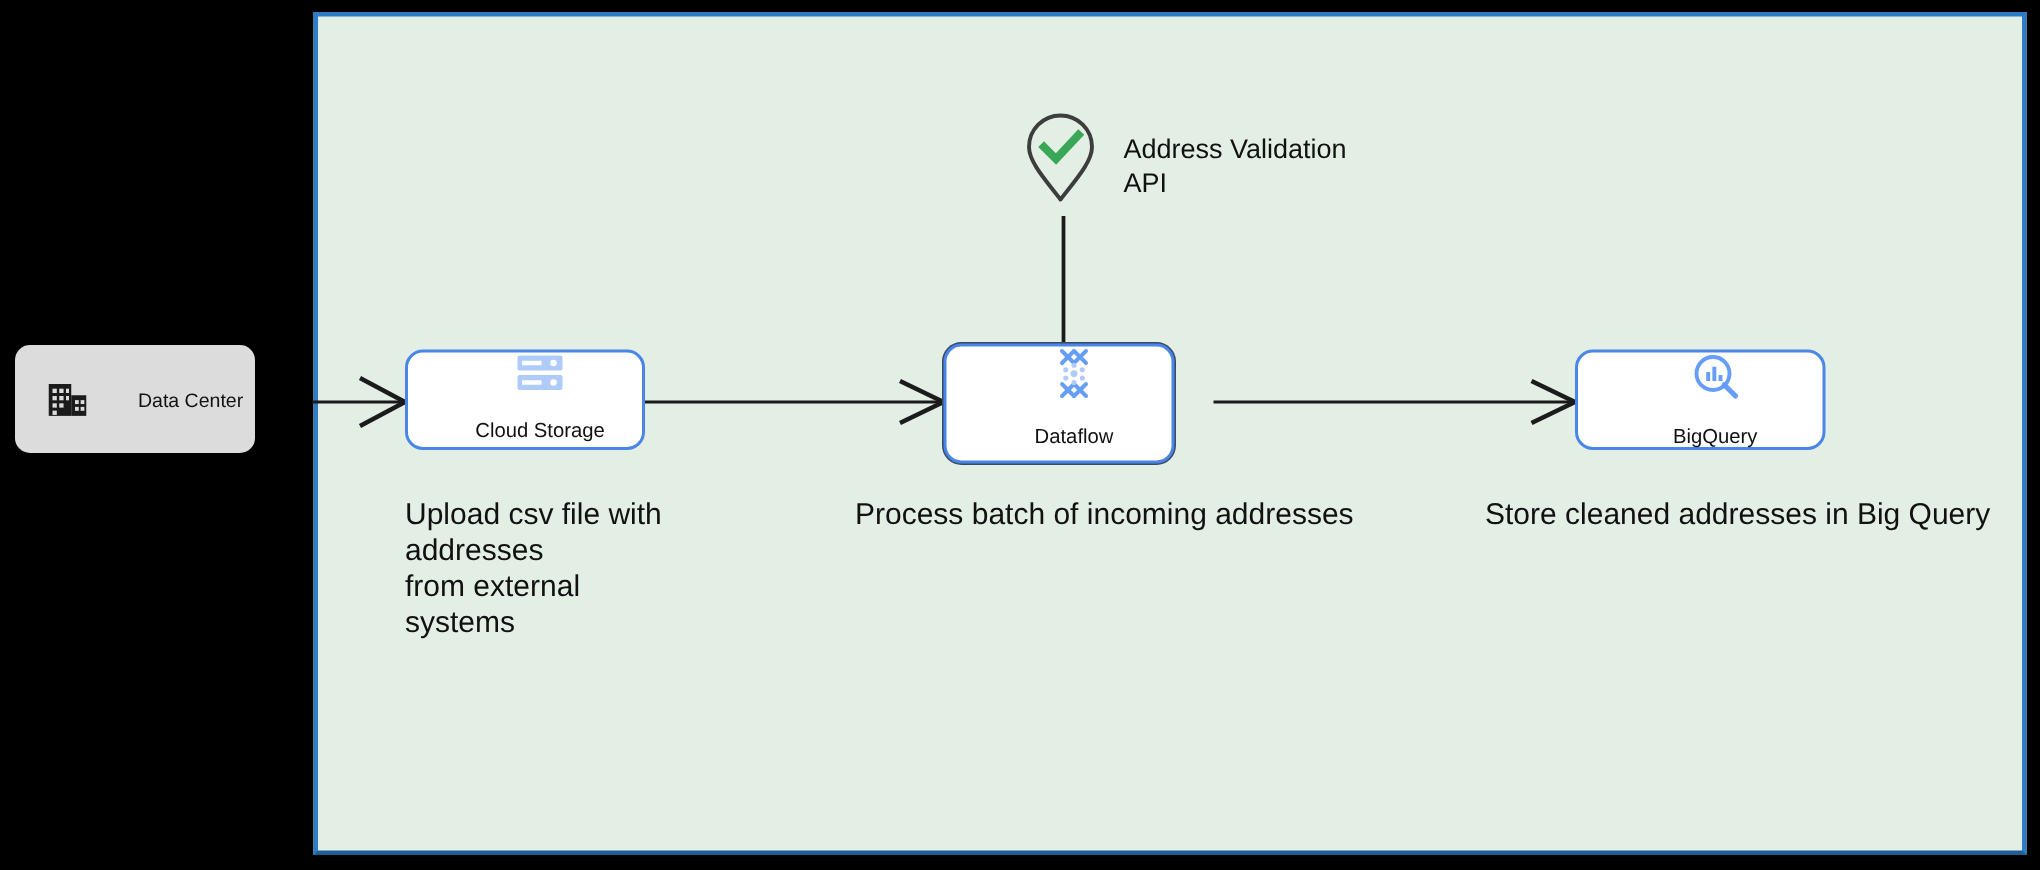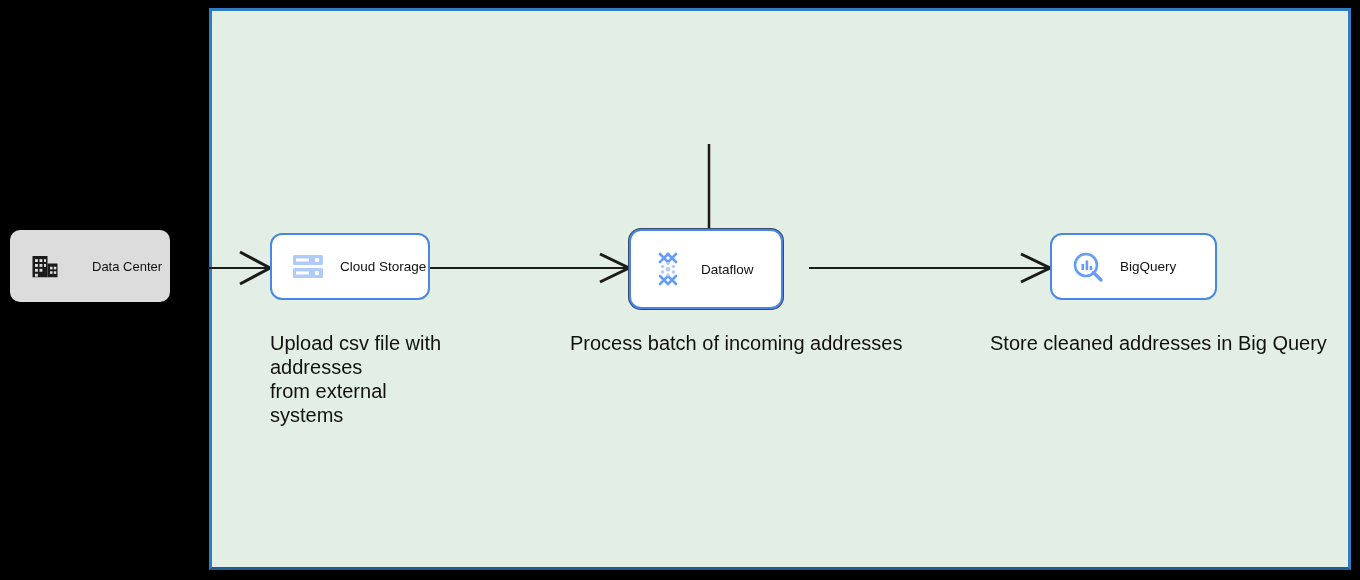--- a/index.html
+++ b/index.html
@@ -55,20 +55,21 @@
   
   .service-node {
     position: absolute;
     background: #ffffff;
     border: 2px solid #4a86e8;
     border-radius: 12px;
     display: flex;
     align-items: center;
     padding-left: 20px;
     gap: 16px;
+    flex-direction: column;
   }
   .service-node.selected {
     border-width: 2px;
     border-color: #4a86e8;
     box-shadow: 0 0 0 1px #3b4a63;
   }
   .service-node .node-label {
     font-size: 13.5px;
     color: #111111;
     white-space: nowrap;
@@ -218,20 +219,30 @@
         <circle cx="14" cy="14" r="11" fill="none" stroke="#669df6" stroke-width="2.6"></circle>
         <line x1="21.5" y1="21.5" x2="29" y2="29" stroke="#669df6" stroke-width="3.4" stroke-linecap="round"></line>
         <rect x="9.5" y="13" width="2.6" height="6" fill="#669df6"></rect>
         <rect x="13.6" y="9.5" width="2.6" height="9.5" fill="#669df6"></rect>
         <rect x="17.7" y="15" width="2.6" height="4" fill="#669df6"></rect>
       </svg>
     </span>
     <span class="node-label">BigQuery</span>
   </div>
 
+  <div id="address-api-node">
+    <span class="icon">
+      <svg class="icon-svg" width="48" height="62" viewBox="0 0 48 62" xmlns="http://www.w3.org/2000/svg">
+        <path d="M24 3 C12.4 3 3 12.4 3 24 C3 34 14 46 24 59 C34 46 45 34 45 24 C45 12.4 35.6 3 24 3 Z" fill="none" stroke="#3d3d3d" stroke-width="2.6" stroke-linejoin="round"></path>
+        <polyline points="13,24 21,32 36,16" fill="none" stroke="#3aa757" stroke-width="5.4" stroke-linecap="square" stroke-linejoin="miter"></polyline>
+      </svg>
+    </span>
+    <span class="api-label">Address Validation
+API</span>
+  </div>
 
   <div id="caption-upload" class="caption">Upload csv file with
 addresses
 from external
 systems</div>
   <div id="caption-process" class="caption">Process batch of incoming addresses</div>
   <div id="caption-store" class="caption">Store cleaned addresses in Big Query</div>
 
 </div>
 

